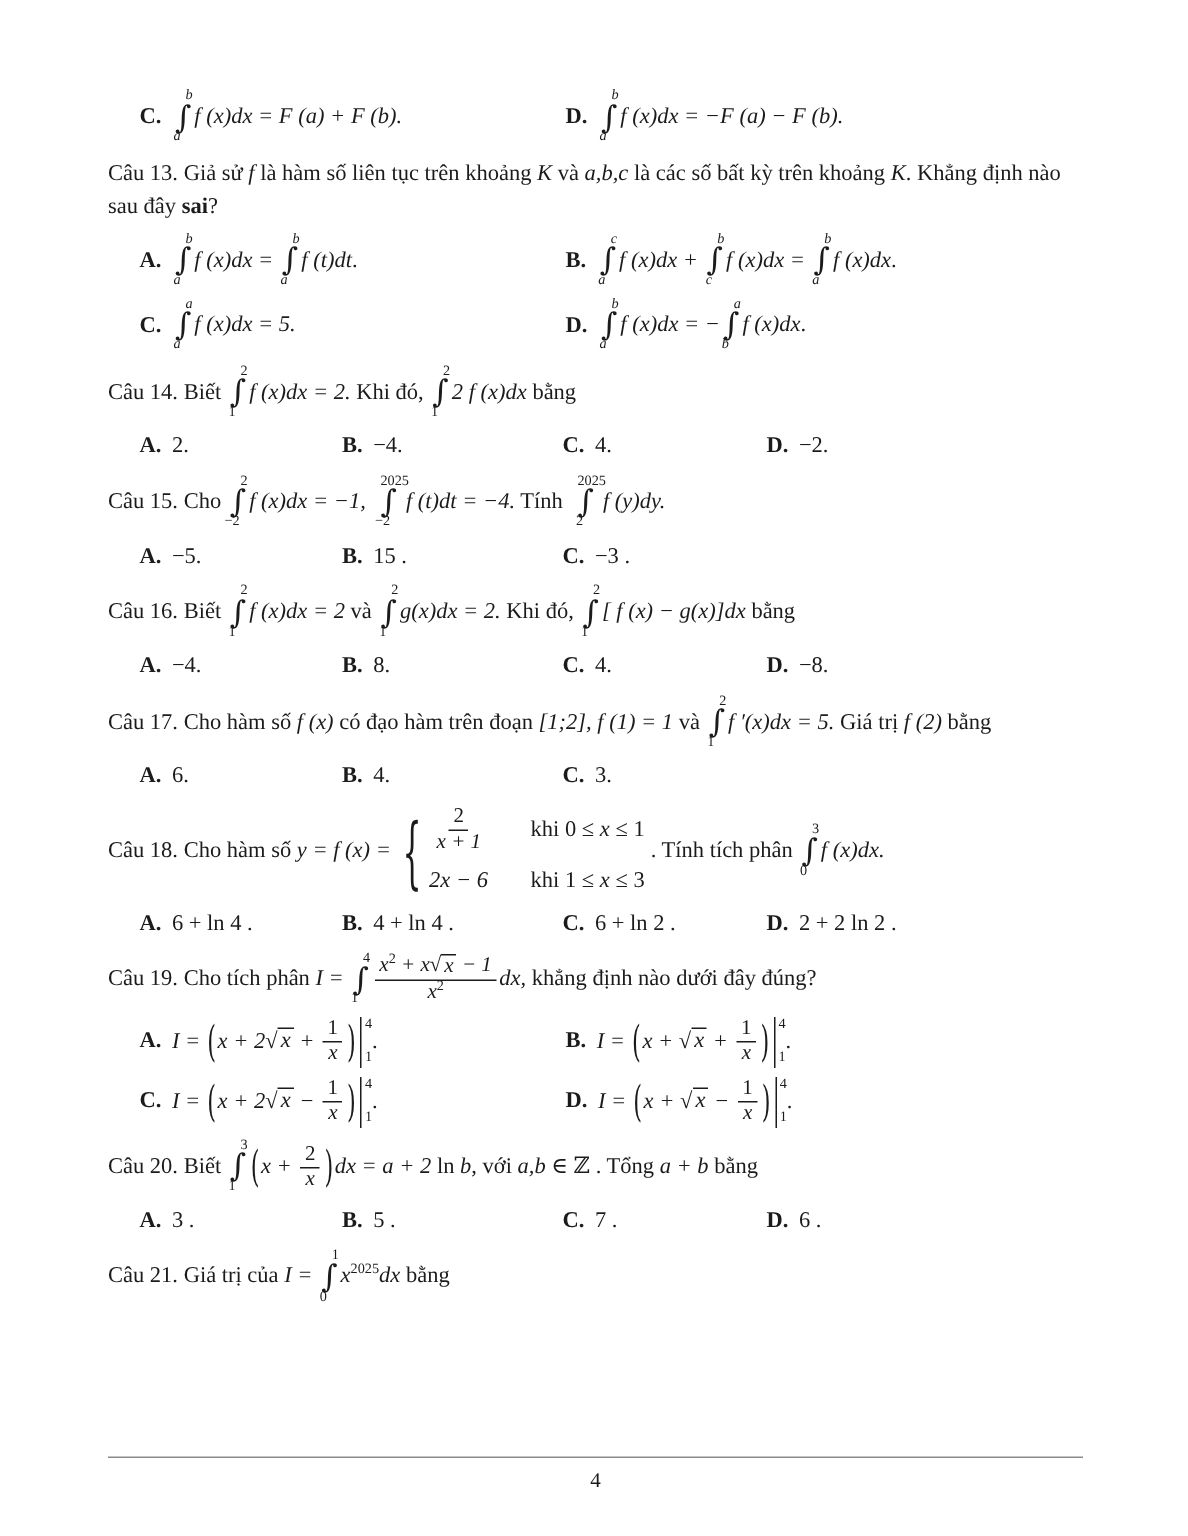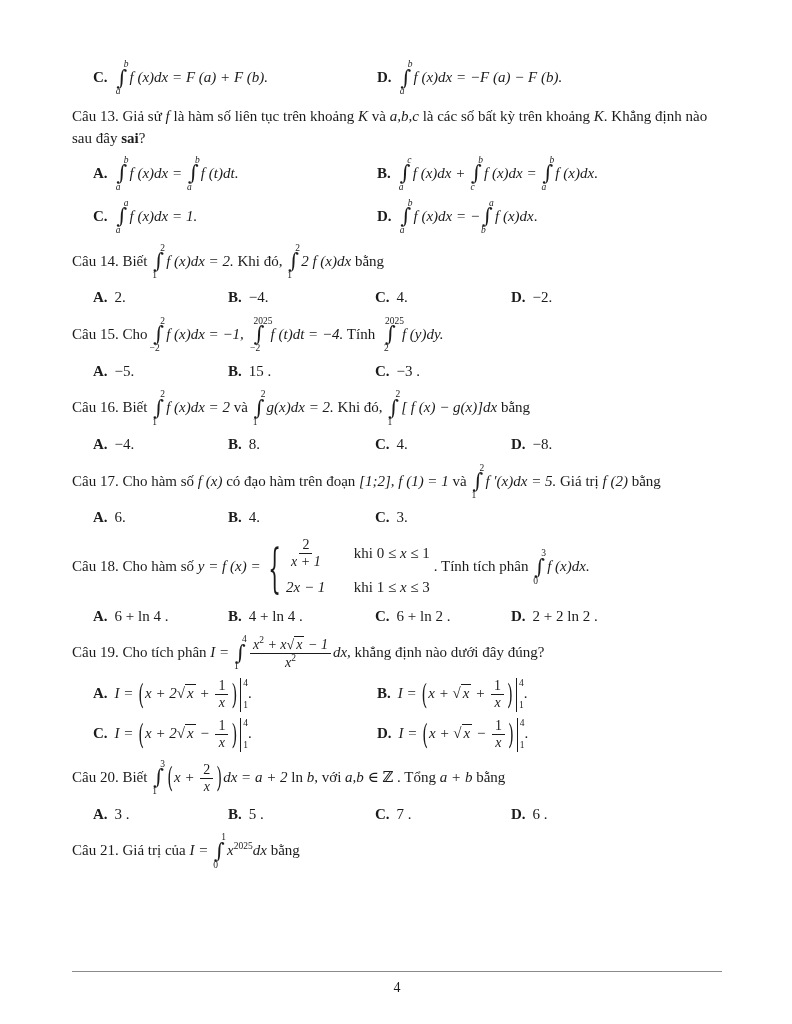--- a/index.html
+++ b/index.html
@@ -96,21 +96,21 @@
               <span class="il ihi mt">b</span>
               <span class="ig">∫</span>
               <span class="il ilo mt">a</span>
             </span><span class="mt">f (x)dx</span><span class="tx">.</span></span>
         </div>
         <div class="orow c2">
           <span class="opt"><span class="okey">C.</span><span class="iw">
               <span class="il ihi mt">a</span>
               <span class="ig">∫</span>
               <span class="il ilo mt">a</span>
-            </span><span class="mt">f (x)dx = 1.</span></span>
+            </span><span class="mt">f (x)dx = 5.</span></span>
           <span class="opt"><span class="okey">D.</span><span class="iw">
               <span class="il ihi mt">b</span>
               <span class="ig">∫</span>
               <span class="il ilo mt">a</span>
             </span><span class="mt">f (x)dx = −</span><span class="iw">
               <span class="il ihi mt">a</span>
               <span class="ig">∫</span>
               <span class="il ilo mt">b</span>
             </span><span class="mt">f (x)dx</span><span class="tx">.</span></span>
         </div>
@@ -187,21 +187,21 @@
       </div>
       <div class="qblock">
         <div class="stem"><span class="qlabel">Câu 18.</span> <span class="tx">Cho hàm số </span><span class="mt">y = f (x) = </span><span class="cases">
             <span class="cbrace">{</span>
             <span class="crows">
               <span class="cl"><span class="fr">
                   <span class="fn"><span class="tx">2</span></span>
                   <span class="fd"><span class="mt">x + 1</span></span>
                 </span></span>
               <span class="cr"><span class="tx">khi   0 ≤ </span><span class="mt">x</span><span class="tx"> ≤ 1</span></span>
-              <span class="cl"><span class="mt">2x − 1</span></span>
+              <span class="cl"><span class="mt">2x − 6</span></span>
               <span class="cr"><span class="tx">khi   1 ≤ </span><span class="mt">x</span><span class="tx"> ≤ 3</span></span>
             </span>
           </span><span class="tx">. Tính tích phân </span><span class="iw">
             <span class="il ihi">3</span>
             <span class="ig">∫</span>
             <span class="il ilo">0</span>
           </span><span class="mt">f (x)dx.</span></div>
         <div class="orow c4">
           <span class="opt"><span class="okey">A.</span><span class="tx">6 + ln 4 .</span></span>
           <span class="opt"><span class="okey">B.</span><span class="tx">4 + ln 4 .</span></span>

